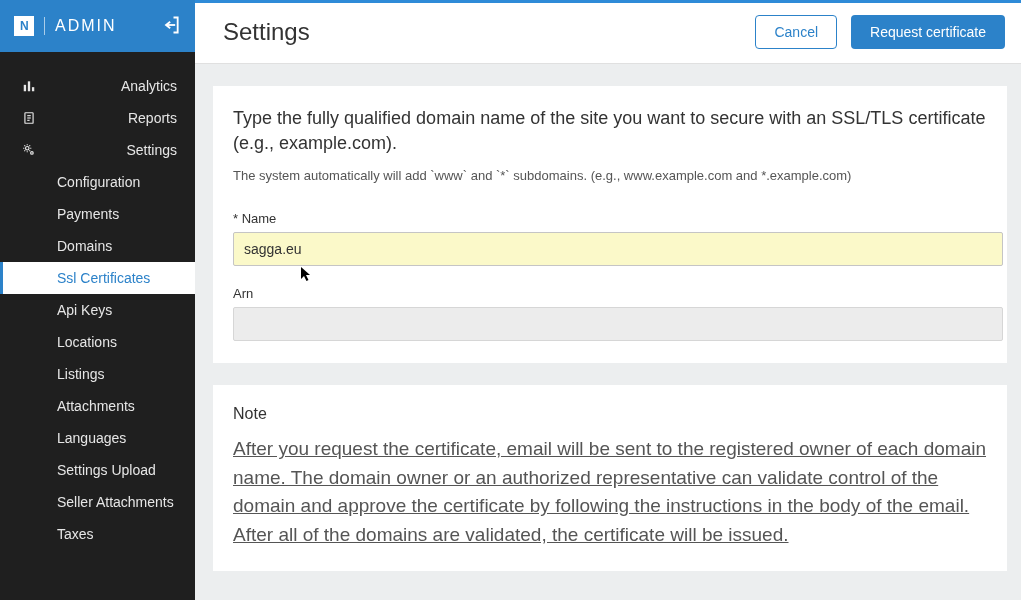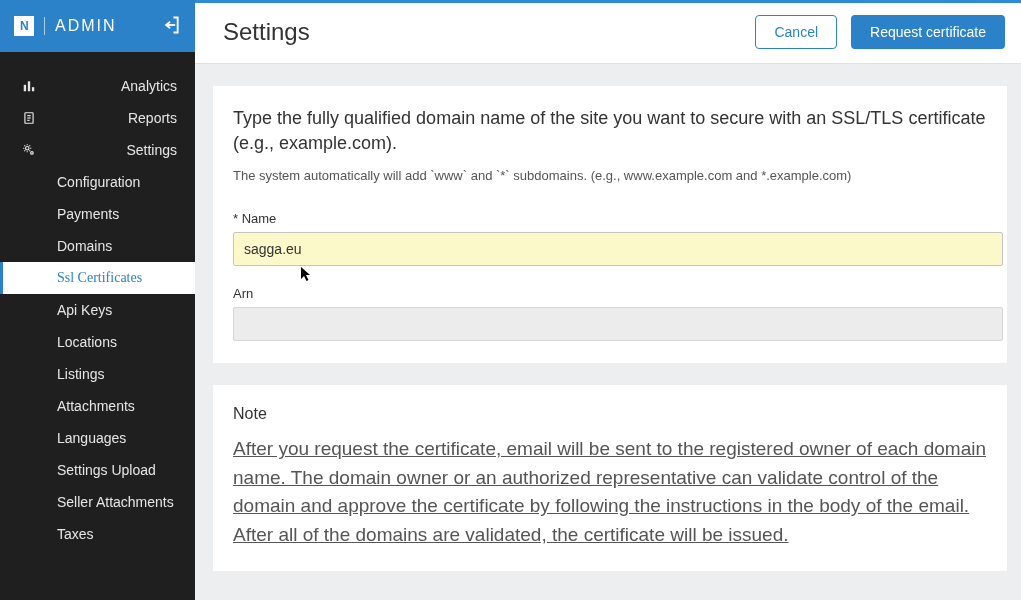--- a/index.html
+++ b/index.html
@@ -70,21 +70,20 @@
       padding: 8px 18px 8px 54px;
       color: #e6e6e6;
       font-size: 14px;
       cursor: pointer;
       border-left: 3px solid transparent;
     }
     .nav-sub.active {
       background: #fff;
       color: #2c82c9;
       border-left: 3px solid #2c82c9;
-      font-family: Liberation Serif, serif;
     }
 
     
     .main {
       flex: 1;
       display: flex;
       flex-direction: column;
       height: 100%;
       background: #eceeef;
       overflow: hidden;

